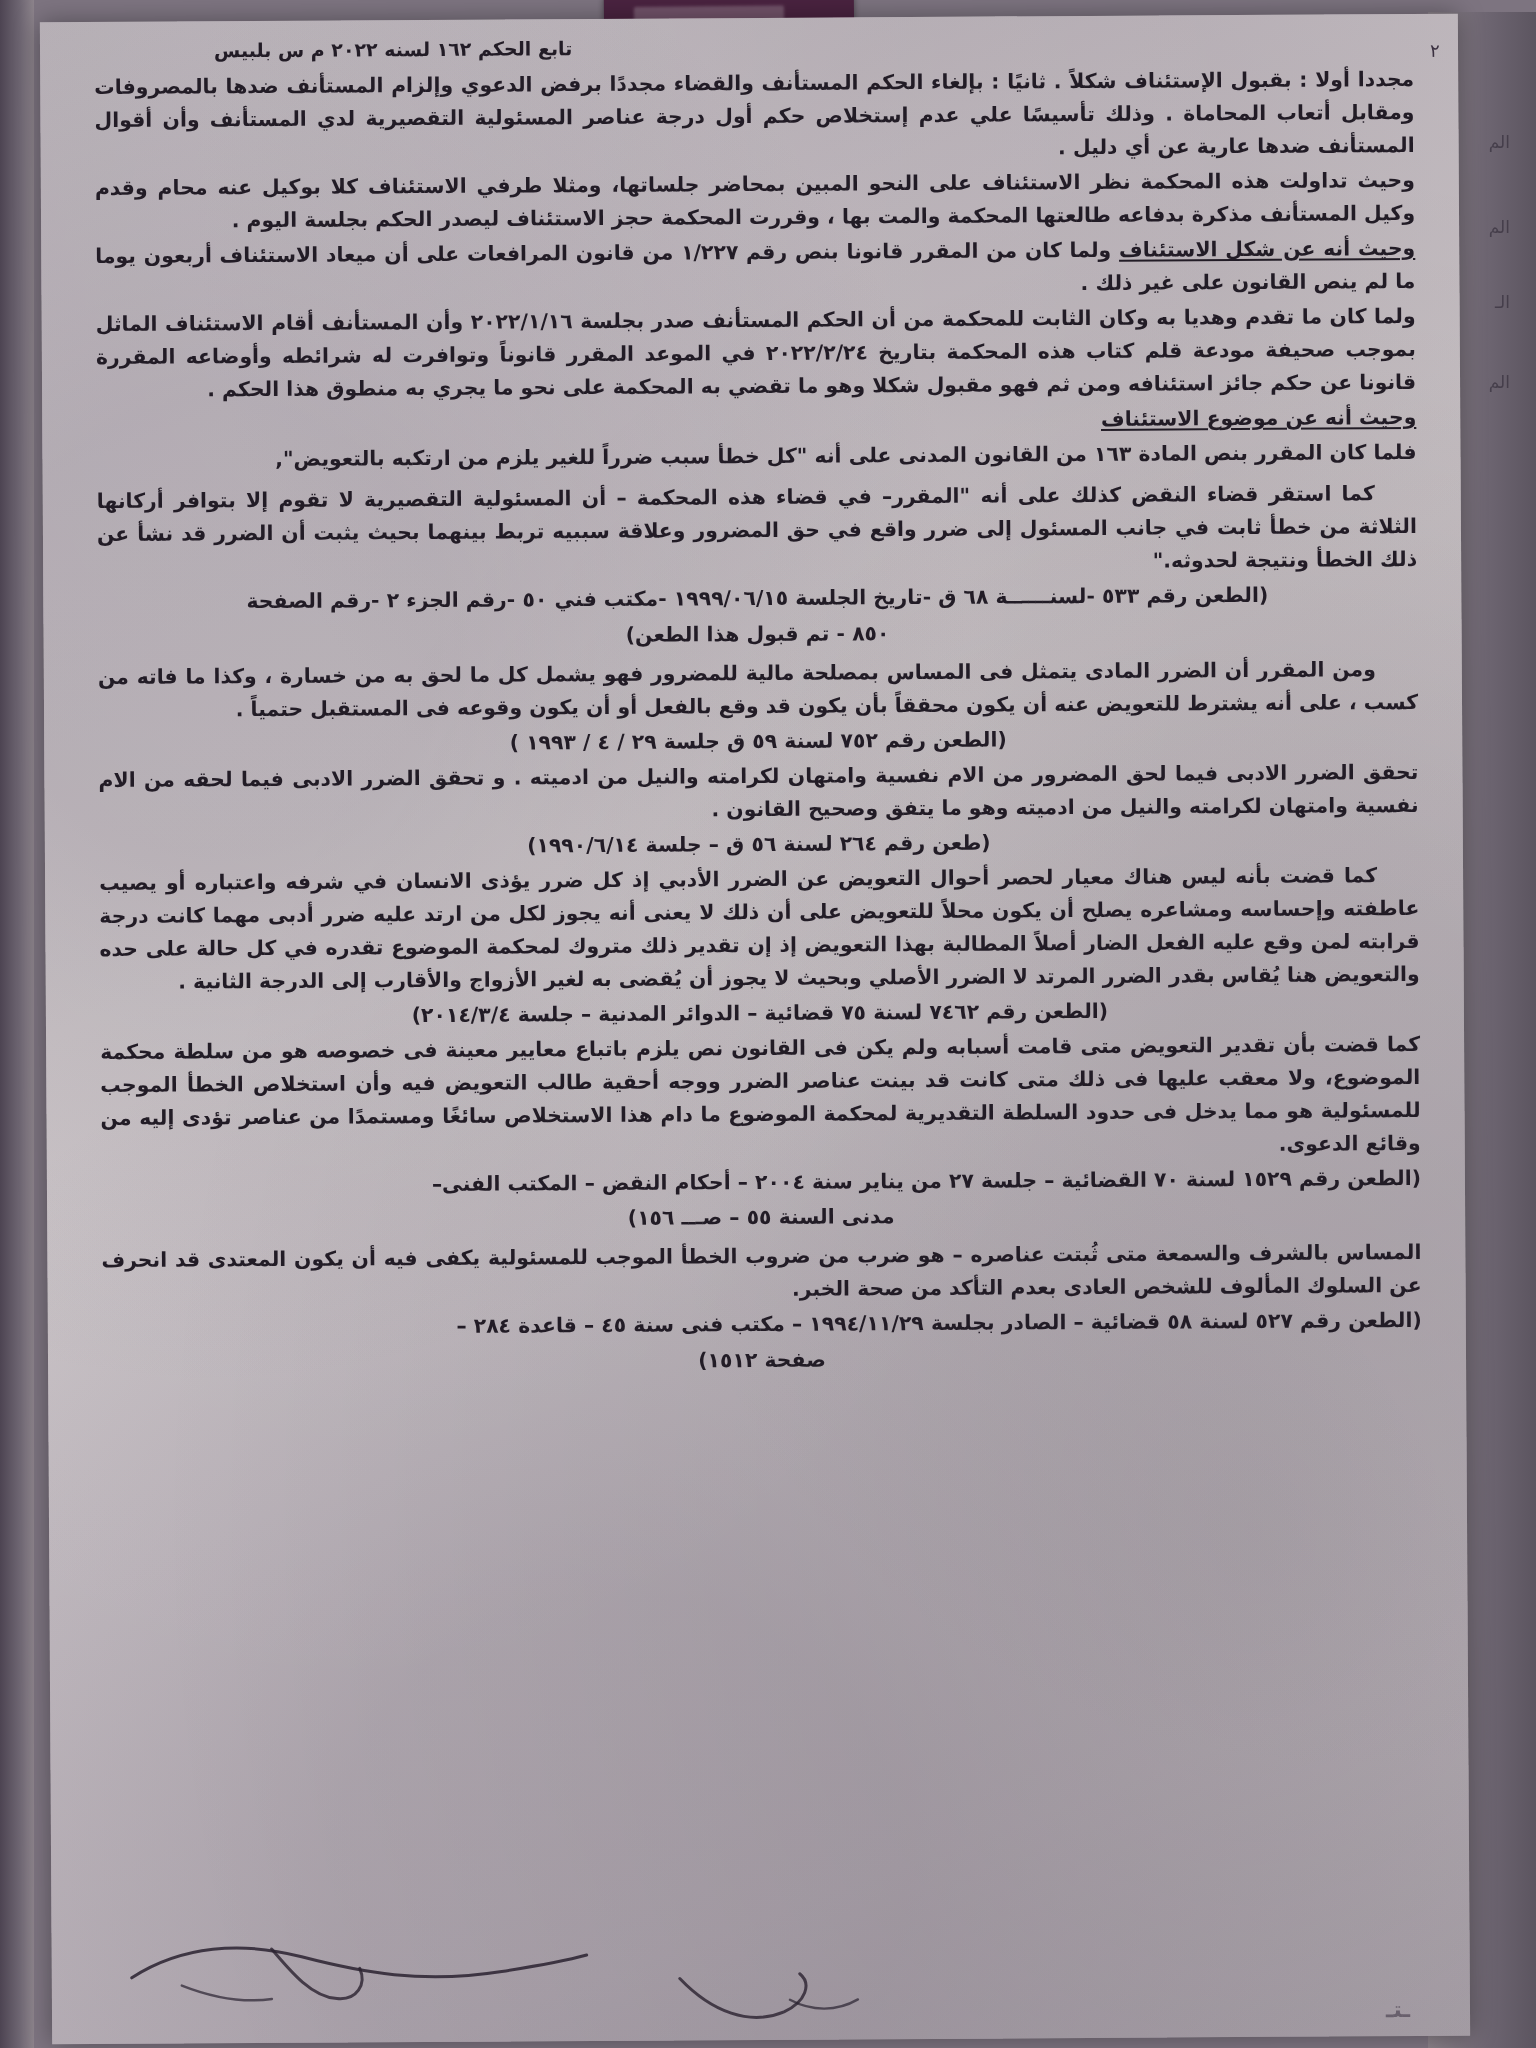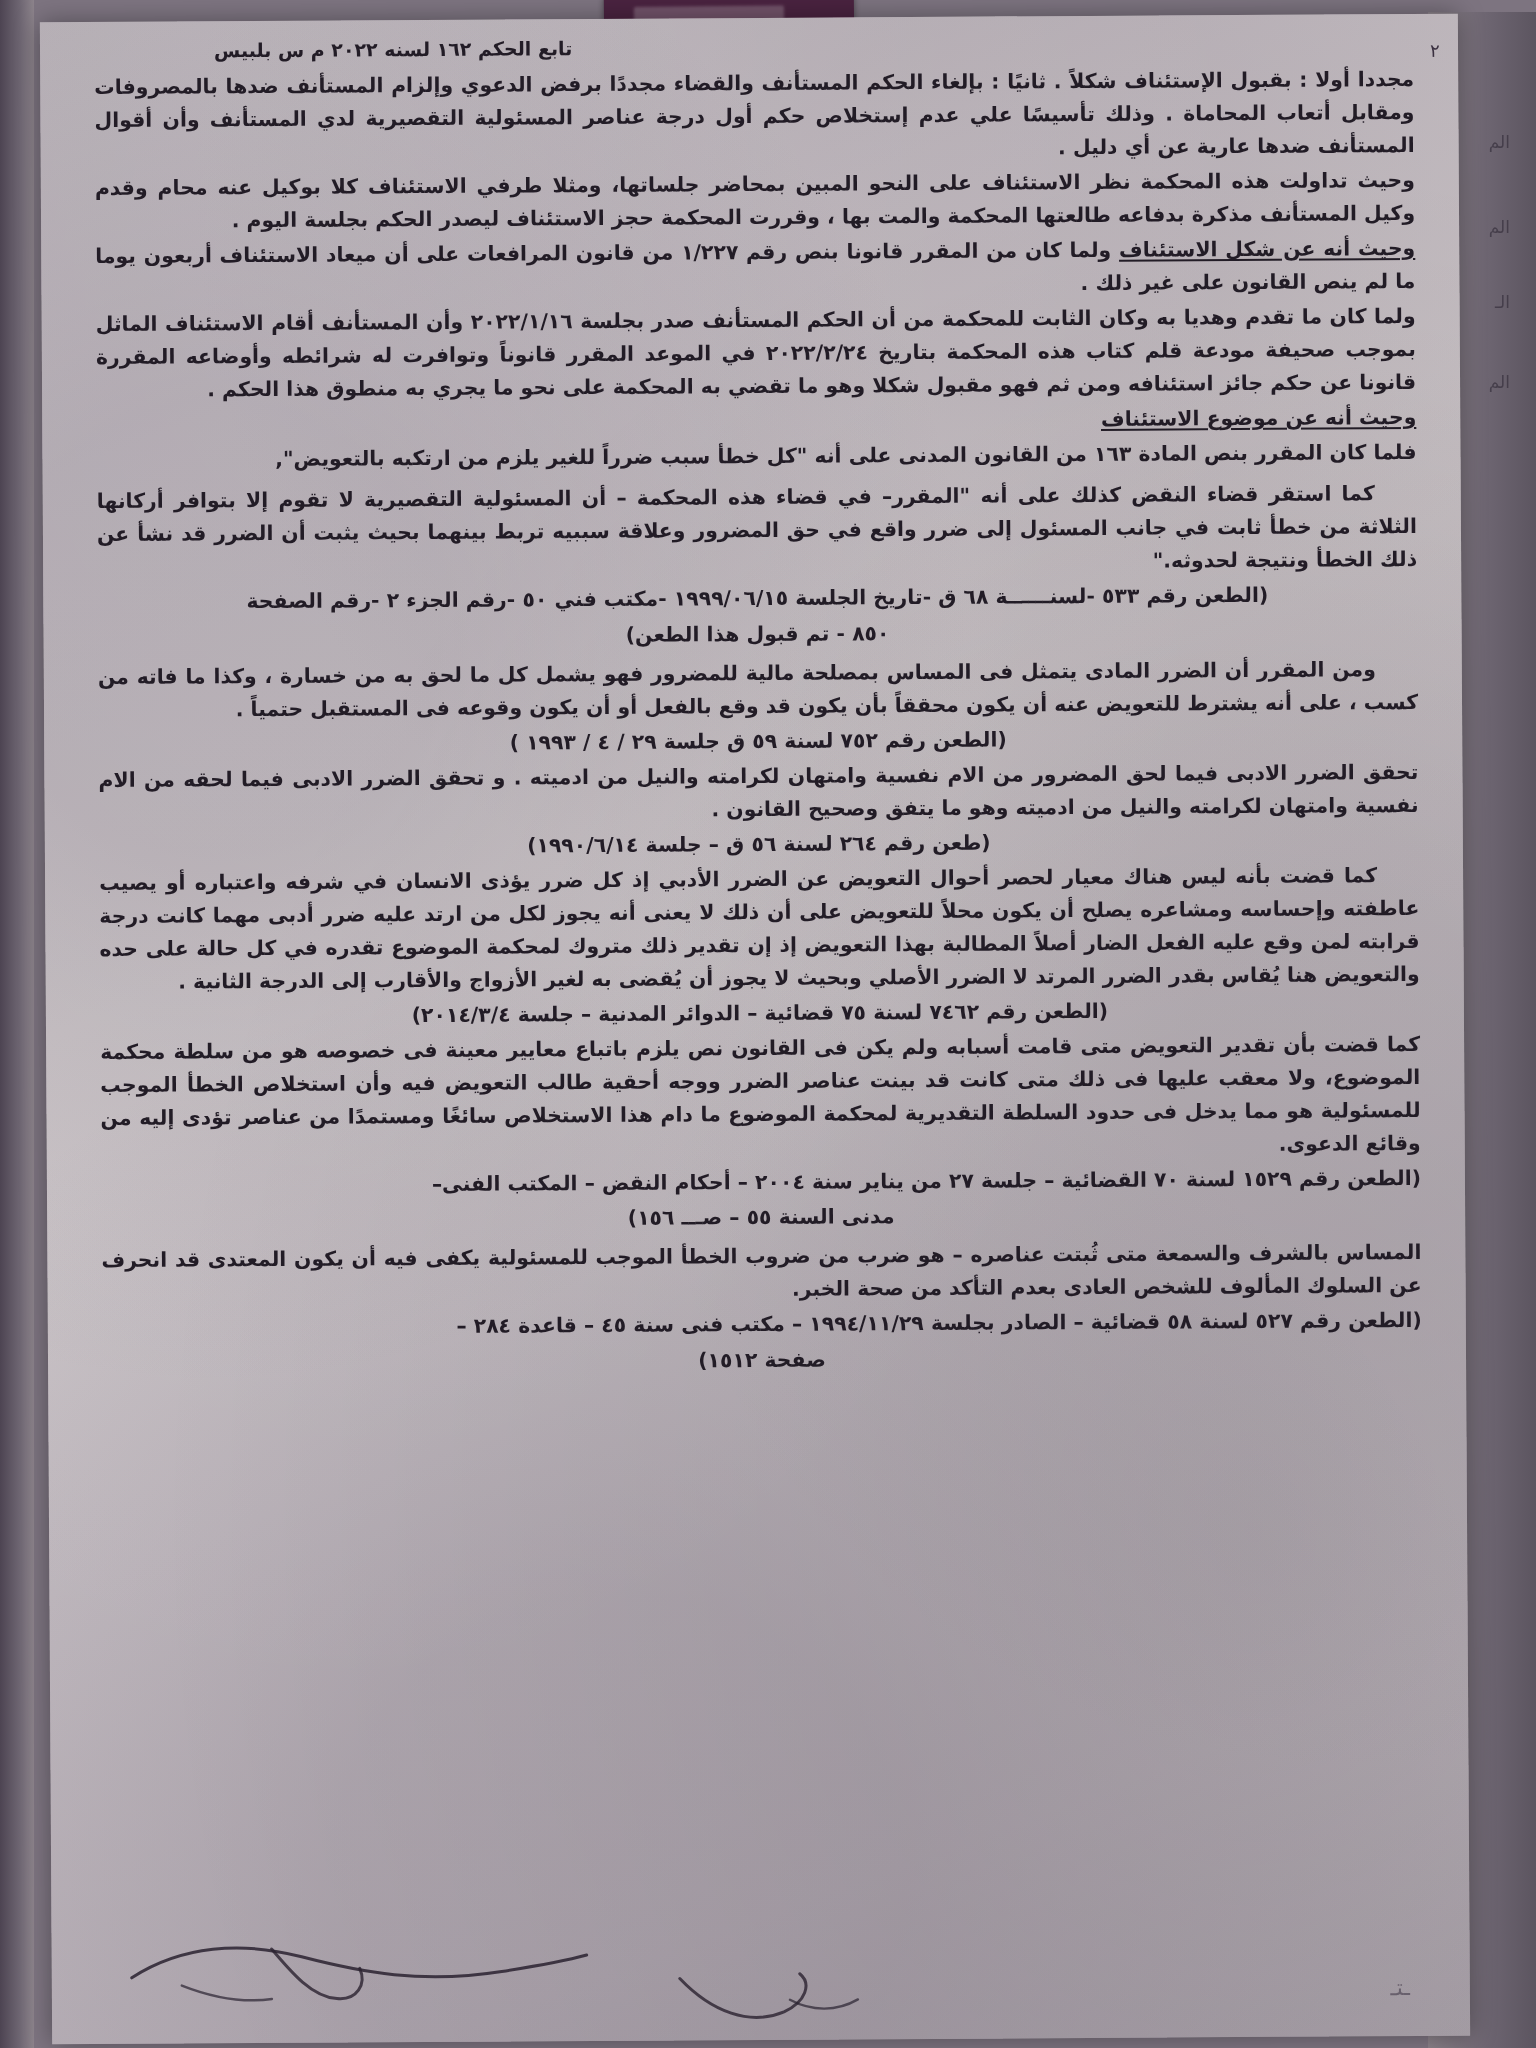--- a/index.html
+++ b/index.html
@@ -154,24 +154,25 @@
     position: absolute;
     left: 620px;
     bottom: 10px;
     width: 200px;
     height: 70px;
     pointer-events: none;
   }
   .stamp-faint {
     position: absolute;
     right: 60px;
-    bottom: 36px;
+    bottom: 14px;
     font-size: 22px;
     color: #4a4150;
     opacity: .65;
+    font-weight: bold;
   }
 </style>
 </head>
 <body>
 
 <div class="scan">
 
   <div class="left-edge"></div>
 
   <div class="right-edge">

